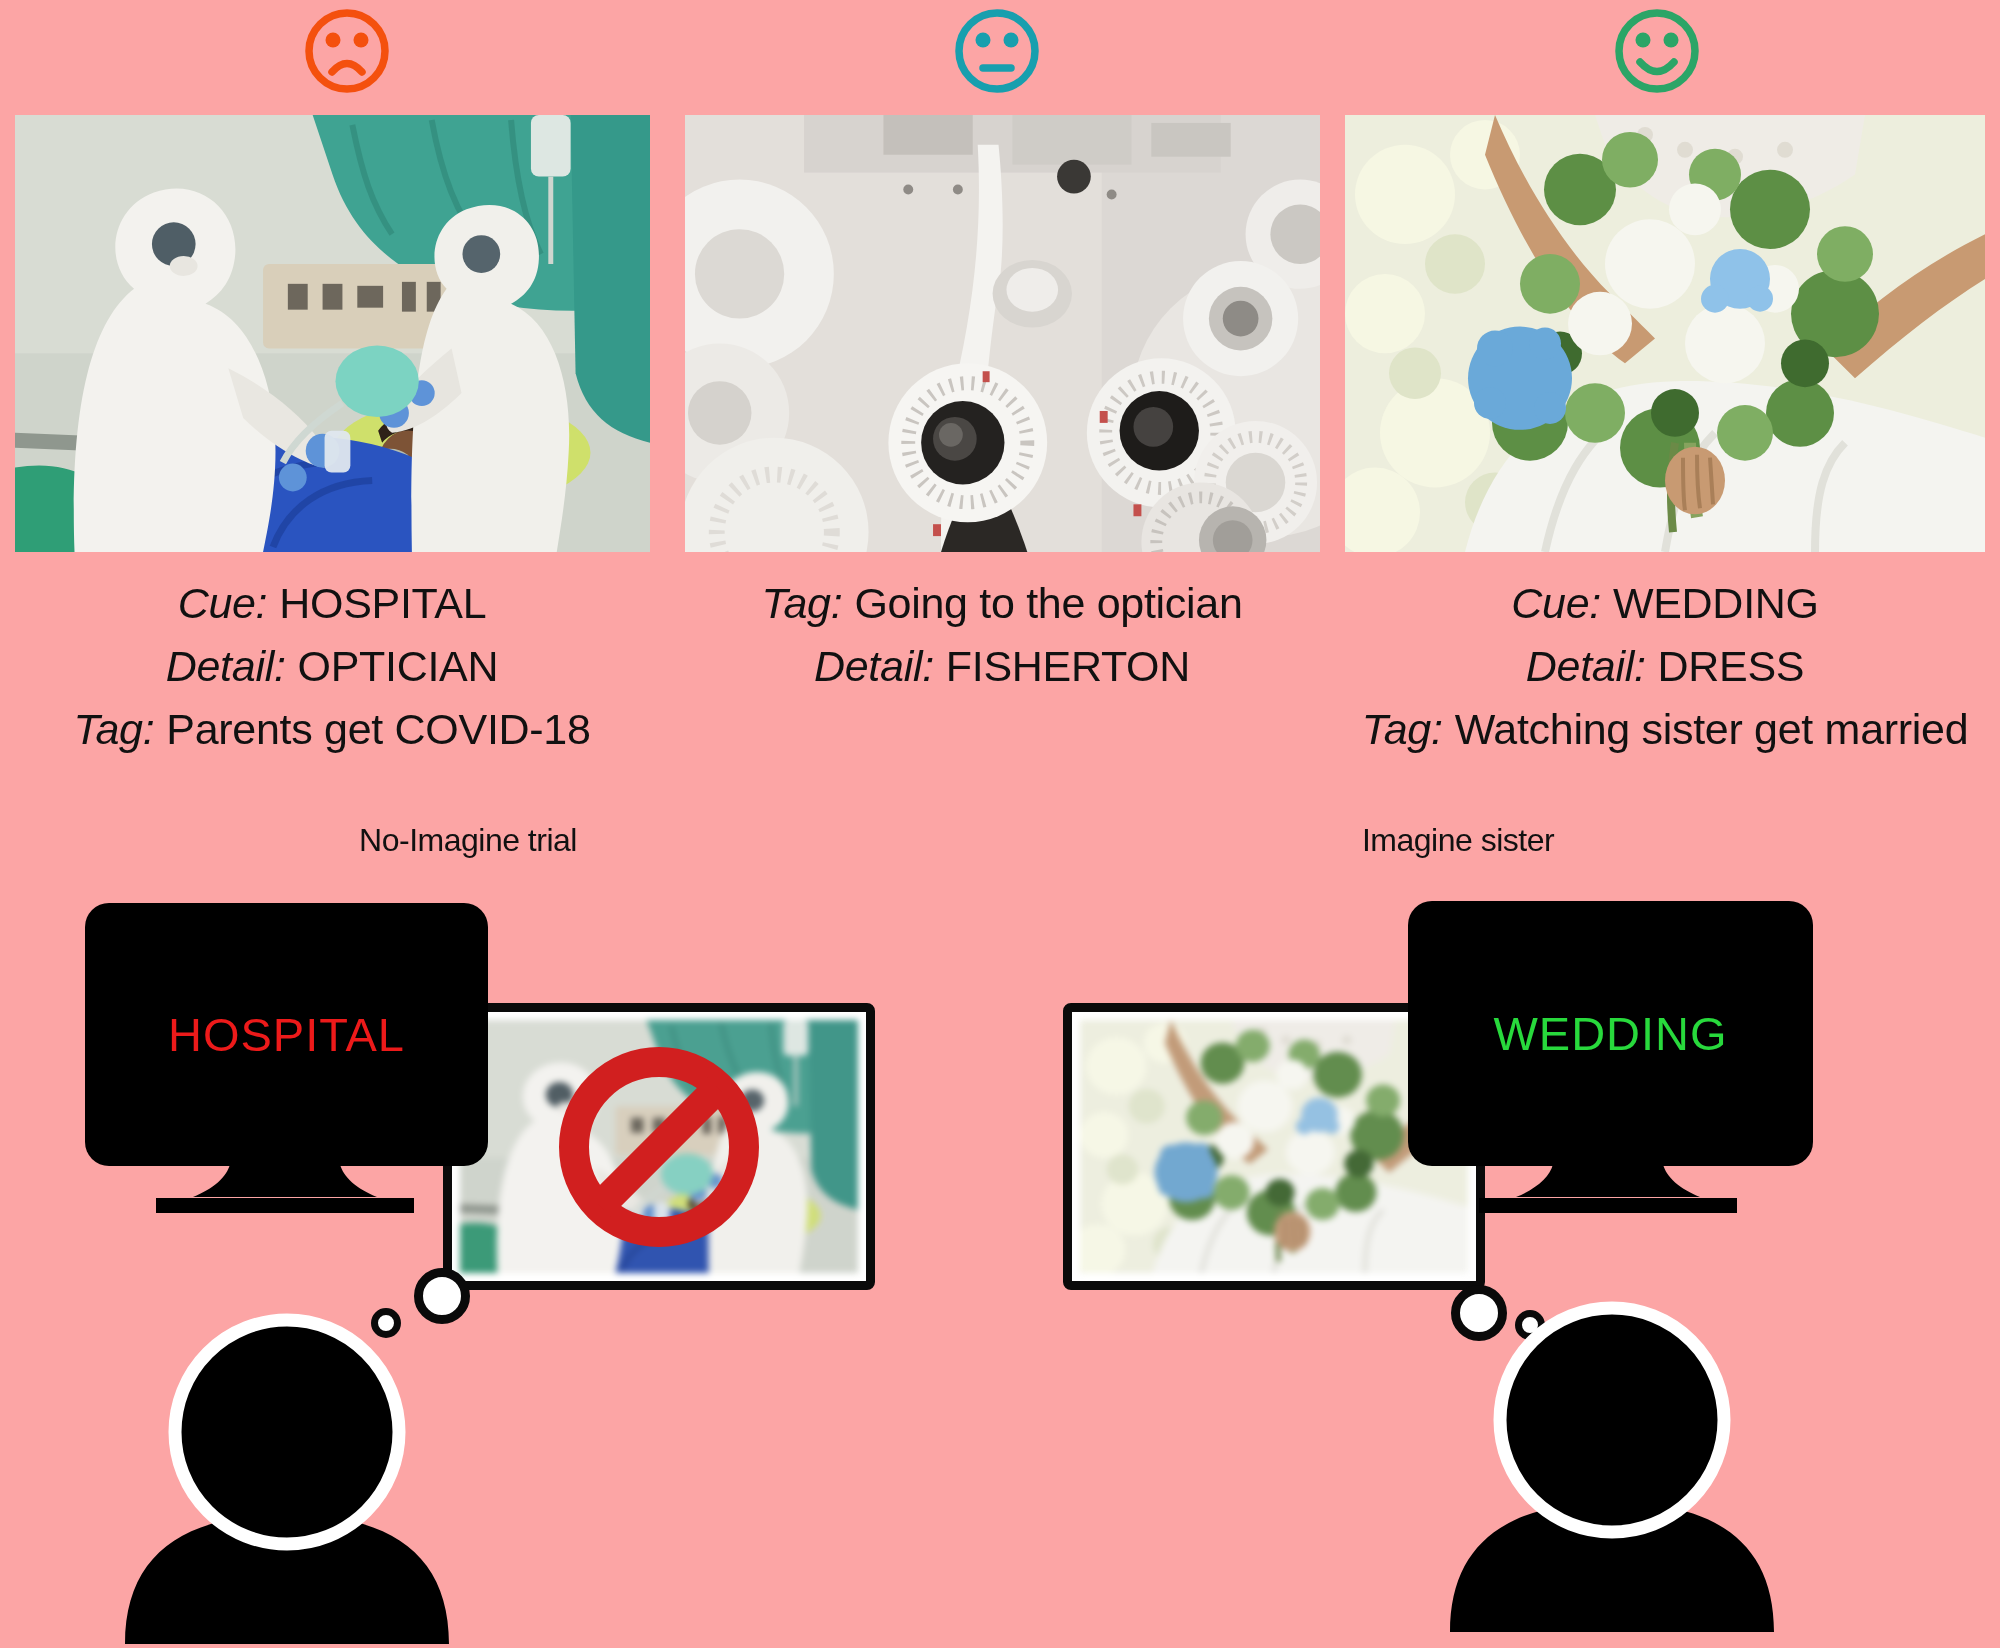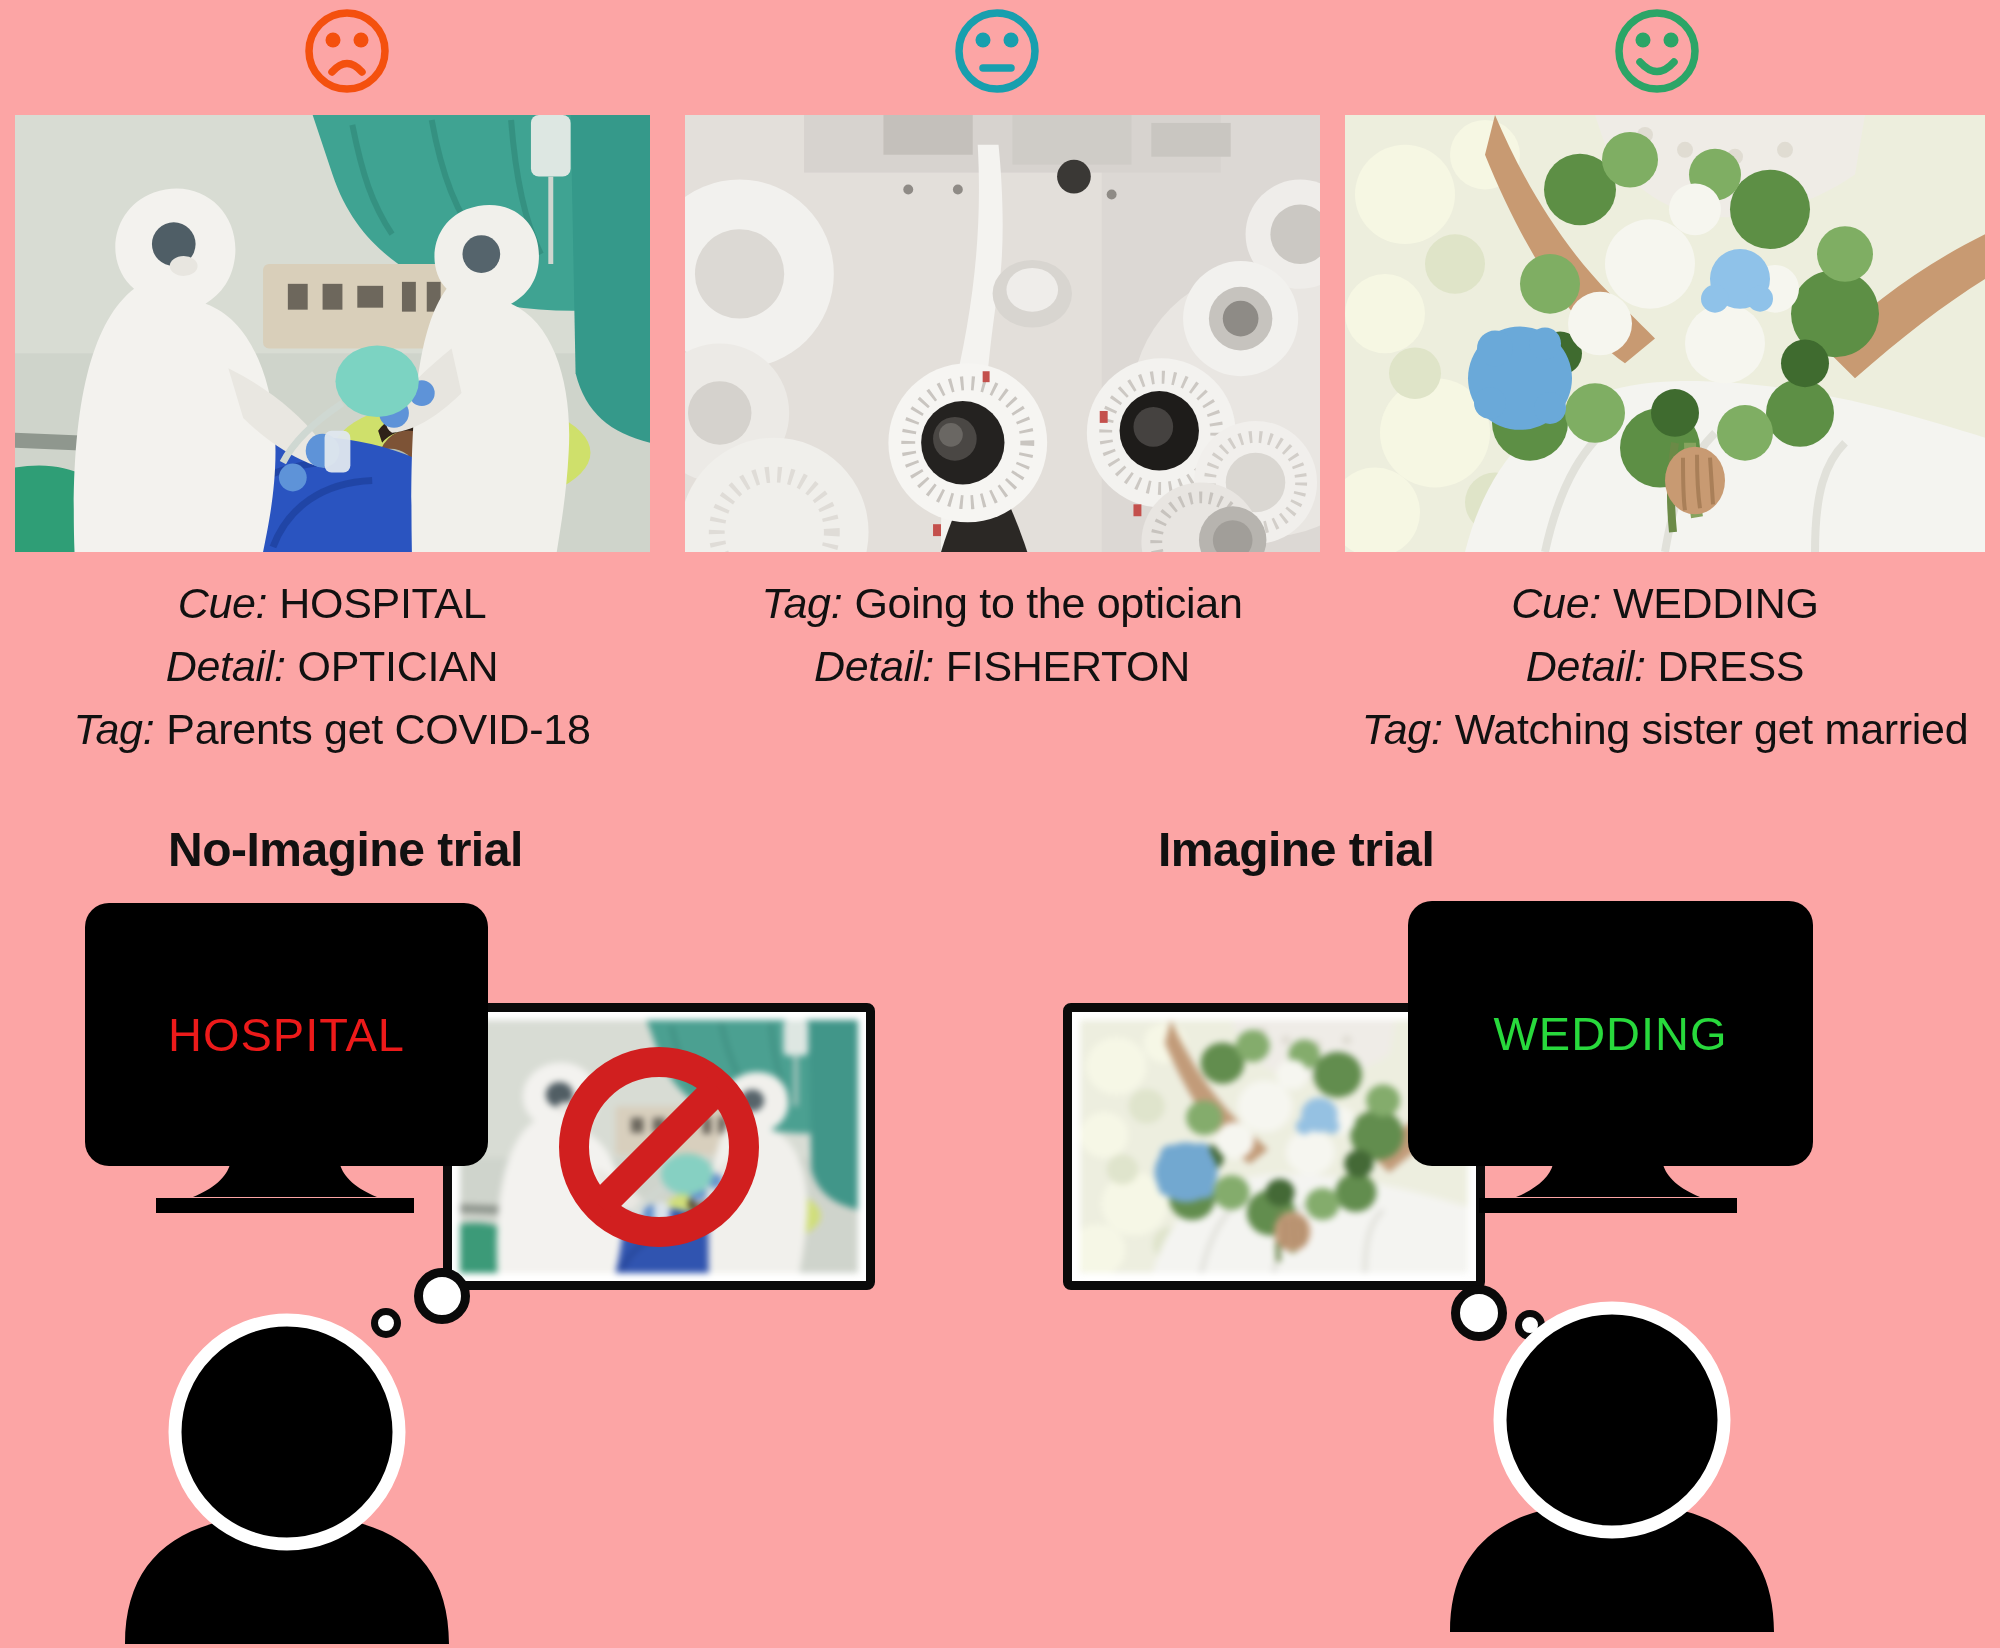--- a/index.html
+++ b/index.html
@@ -11,22 +11,22 @@
   .face{position:absolute;top:6px;width:90px;height:90px;}
   .face-negative{color:var(--sad-face,#f4500e);}
   .face-neutral{color:var(--neutral-face,#189fae);}
   .face-positive{color:var(--happy-face,#2ba567);}
   .photo{position:absolute;top:115px;width:635px;height:437px;}
   .caption{position:absolute;top:572px;width:700px;text-align:center;}
   .cap-line{font-size:43px;line-height:63px;letter-spacing:-0.3px;white-space:nowrap;}
   .cap-label{font-style:italic;margin-right:12px;}
 
   
-  .trial-title{position:absolute;top:822px;width:600px;text-align:left;
-               font-size:48px;font-weight:700;letter-spacing:-0.5px;}
+  .trial-title{position:absolute;top:822px;width:600px;text-align:center;
+               font-size:32px;font-weight:400;letter-spacing:-0.5px;}
   .monitor-screen{position:absolute;background:#000;border-radius:24px;
                   display:flex;align-items:center;justify-content:center;}
   .screen-word{font-size:47px;letter-spacing:1px;font-weight:400;}
   .monitor-stand{position:absolute;width:270px;height:52px;}
 
   .bubble{position:absolute;background:#fff;border:9px solid #0a0a0a;border-radius:8px;
           padding:8px;box-sizing:border-box;}
   .bubble-photo{width:100%;height:100%;filter:blur(3px) saturate(0.85);}
   .prohibition{position:absolute;left:50%;top:50%;transform:translate(-50%,-50%);
                width:210px;height:210px;}
@@ -267,21 +267,21 @@
   </svg>
 
   <div class="tail-big" style="left:414px;top:1268px"></div>
   <div class="tail-small" style="left:371px;top:1308px"></div>
 
   <svg class="person" style="left:117px;top:1312px" viewBox="0 0 340 340">
     <path d="M8 332 C8 258 48 218 120 206 C140 202 152 206 170 214 C188 206 200 202 220 206 C292 218 332 258 332 332 Z" fill="#000"></path>
     <circle cx="170" cy="120" r="112" fill="#000" stroke="#fff" stroke-width="13"></circle>
   </svg>
 
-  <div class="trial-title" style="left:1158px">Imagine trial</div>
+  <div class="trial-title" style="left:1158px">Imagine sister</div>
 
   <div class="bubble" style="left:1063px;top:1003px;width:422px;height:287px">
     <svg class="bubble-photo" viewBox="0 0 640 440" preserveAspectRatio="none">
         <use href="#scene-wedding"></use>
       </svg>
   </div>
 
   <div class="monitor-screen" style="left:1408px;top:901px;width:405px;height:265px">
     <span class="screen-word" style="color: rgb(40, 217, 60);">WEDDING</span>
   </div>

